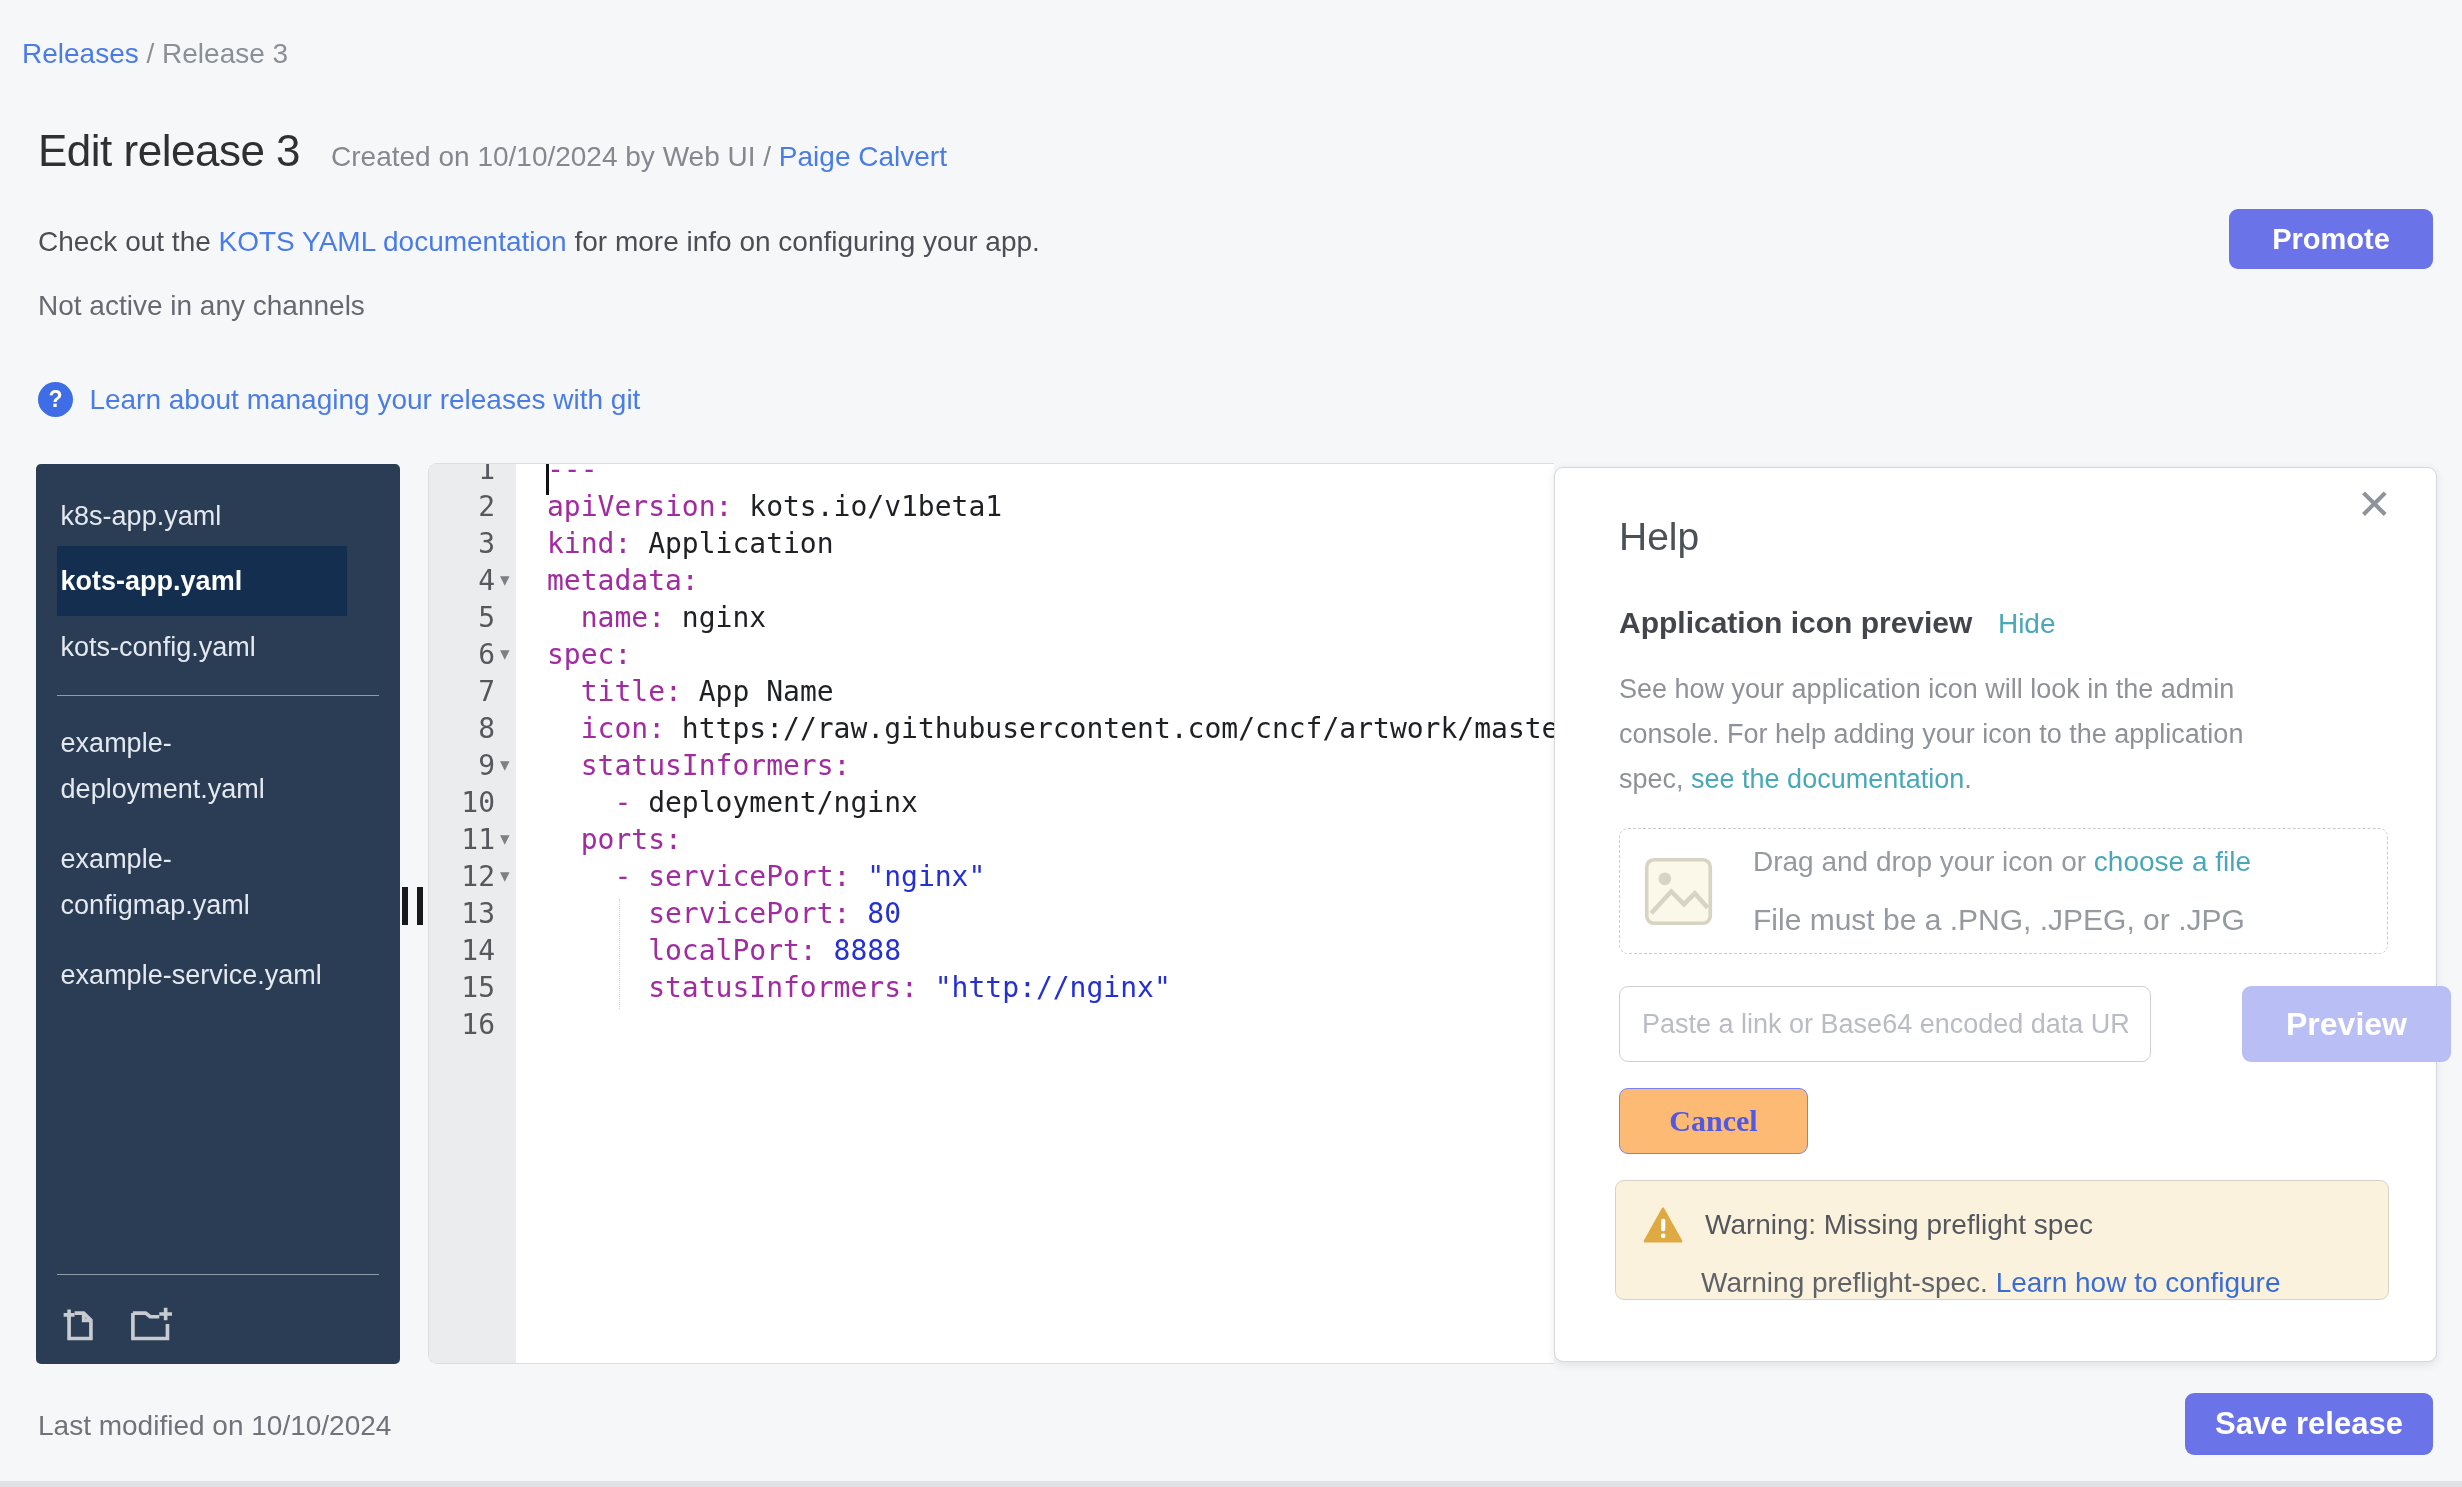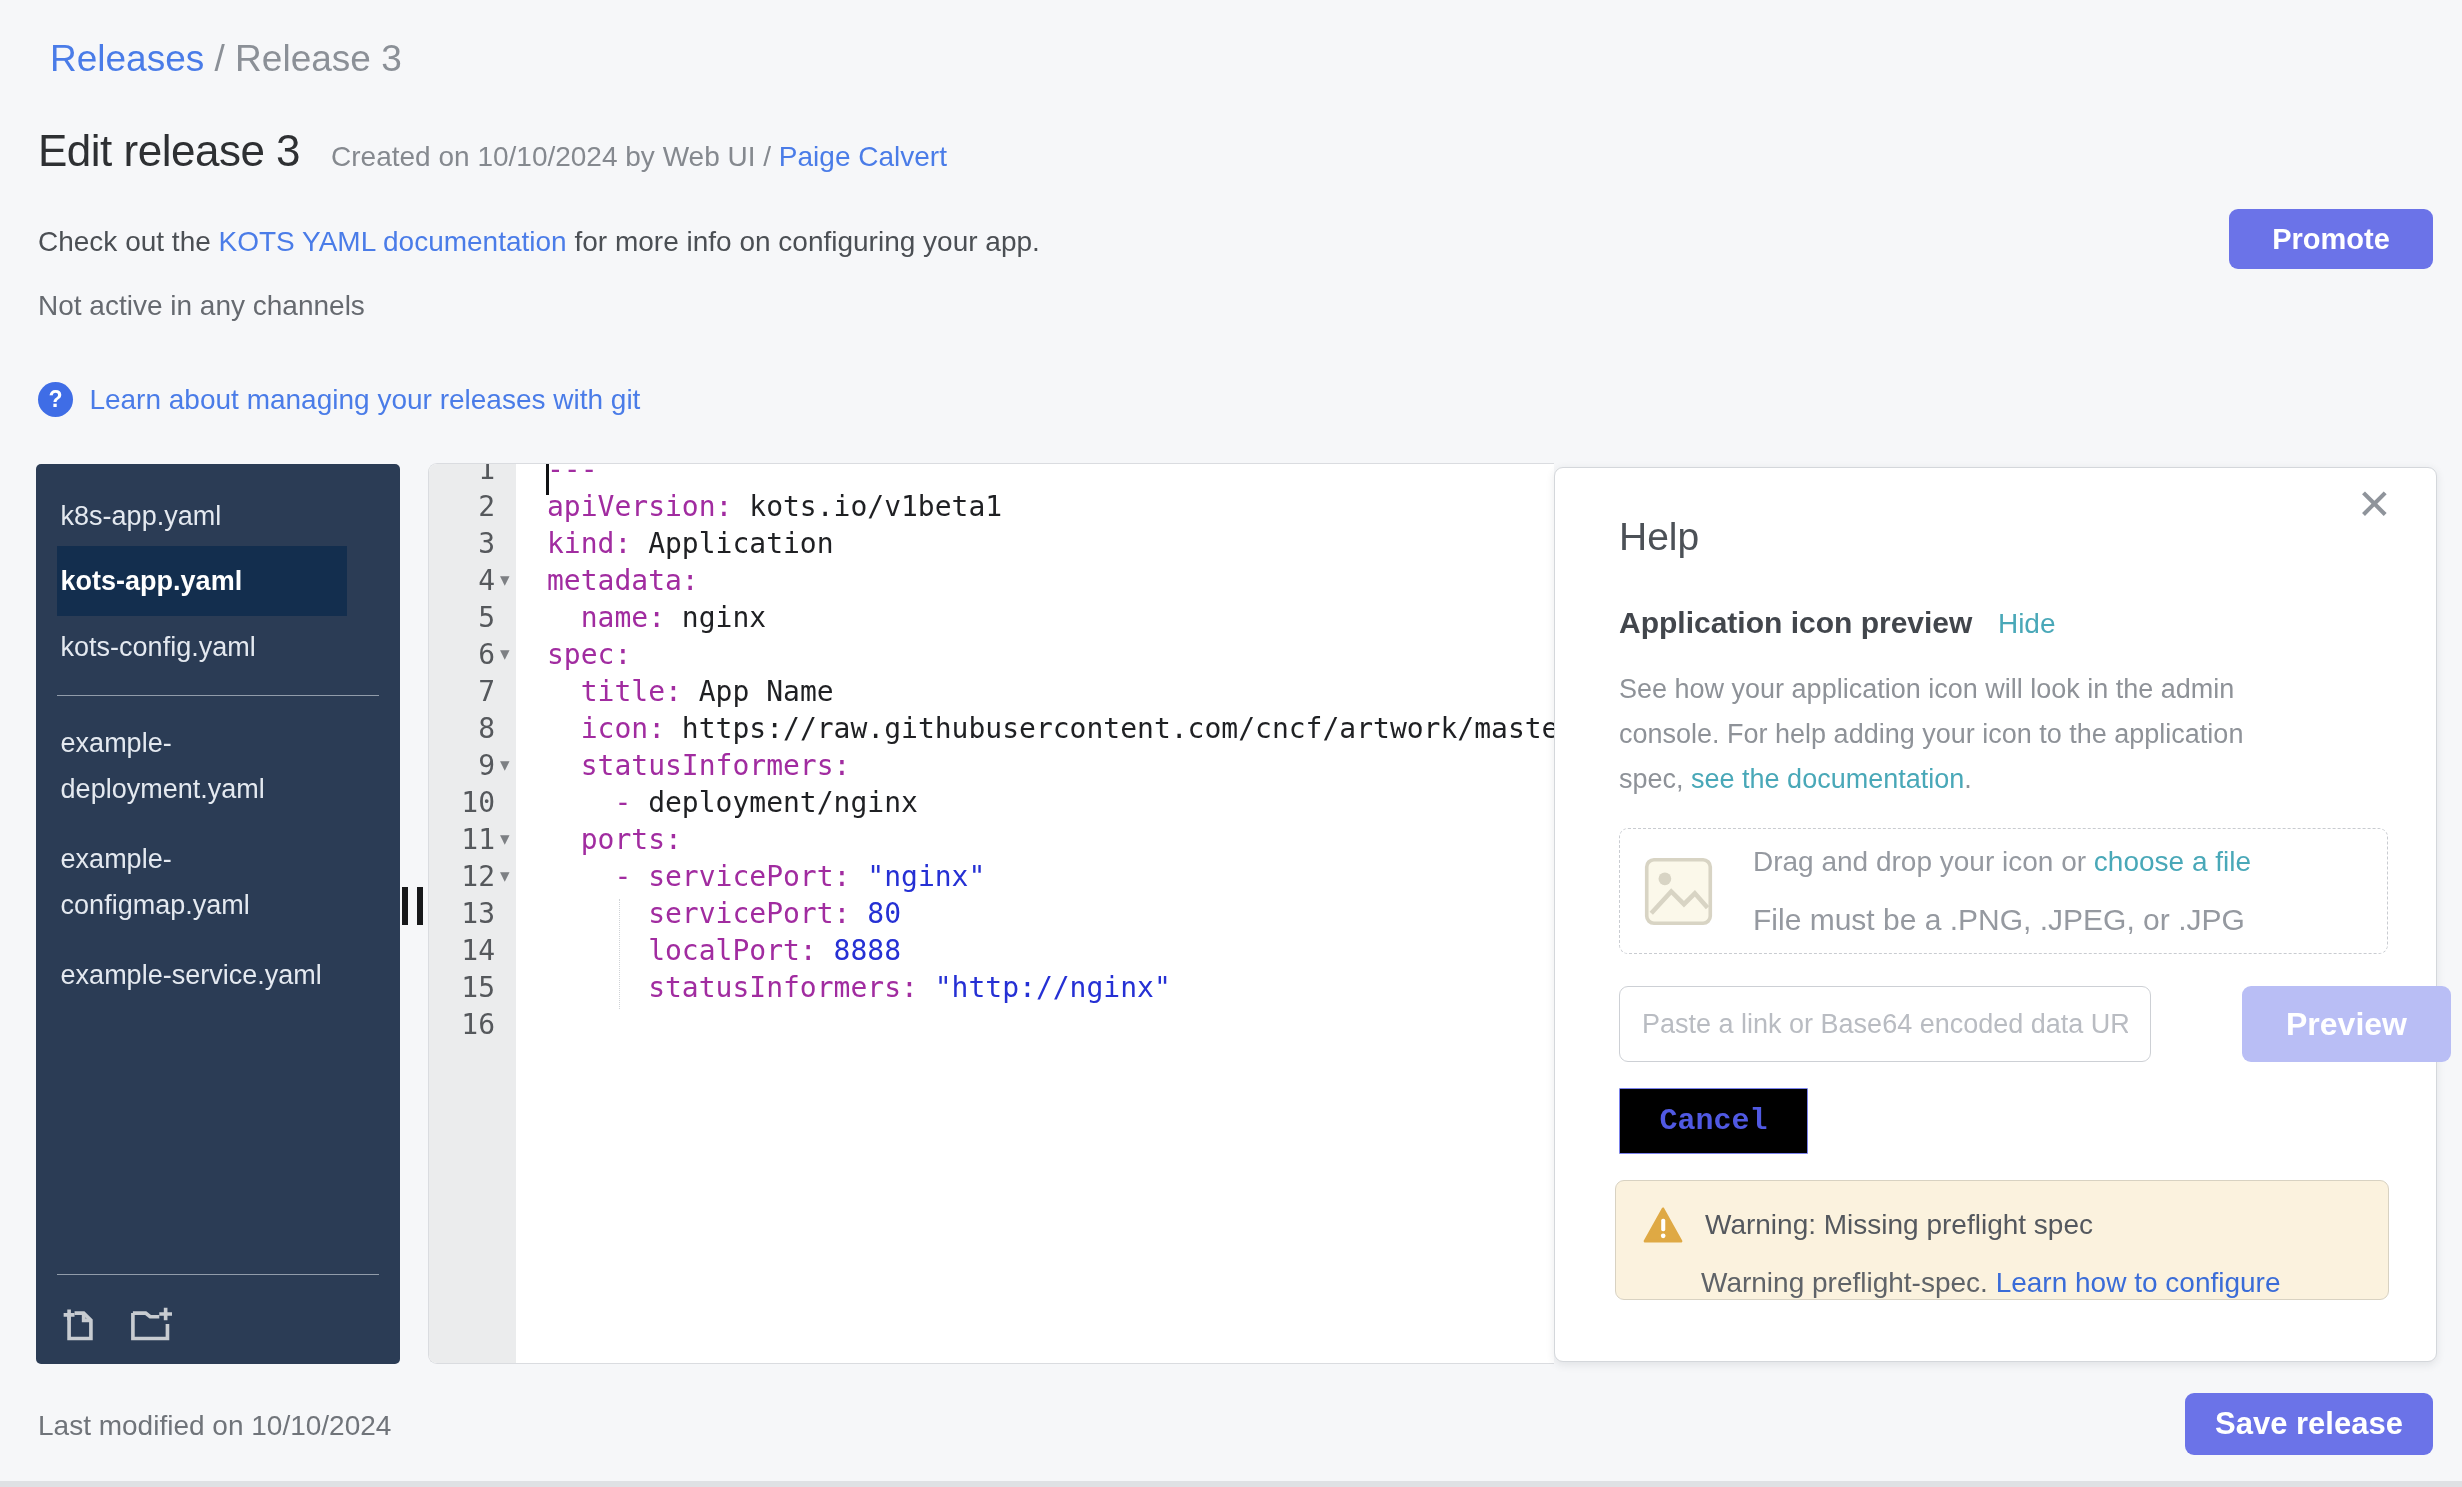--- a/index.html
+++ b/index.html
@@ -1,21 +1,21 @@
 <!DOCTYPE html>
 <html style="font-size:14.6px"><head>
 <meta charset="utf-8">
 <style>
   * { margin:0; padding:0; box-sizing:border-box; }
   html,body { width:2462px; height:1488px; }
   body { font-family:"Liberation Sans", sans-serif; background:#f6f7f9; overflow:hidden; }
   .page { position:relative; width:2462px; height:1488px; background:#f6f7f9; }
 
   
-  .breadcrumb { position:absolute; left:50px; top:38px; font-size:37px; color:#8b9097; }
+  .breadcrumb { position:absolute; left:22px; top:38px; font-size:28px; color:#8b9097; }
   .breadcrumb a { color:#4a7ce8; text-decoration:none; cursor:pointer; }
   .titlebar { position:absolute; left:38px; top:126px; display:flex; align-items:baseline; gap:31px; }
   .page-title { font-size:44px; font-weight:400; color:#2e3033; letter-spacing:-0.5px; }
   .created { font-size:28px; color:#85898f; }
   .created a { color:#4a7ce8; text-decoration:none; cursor:pointer; }
   .docline { position:absolute; left:38px; top:226px; font-size:28px; color:#4b4f54; }
   .docline a { color:#4a7ce8; text-decoration:none; cursor:pointer; }
   .channel-status { position:absolute; left:38px; top:290px; font-size:28px; color:#666a70; }
   .gitrow { position:absolute; left:38px; top:382px; display:flex; align-items:center; gap:16.4px; }
   .qicon { width:35px; height:35px; border-radius:50%; background:#3f6de6; color:#fff;
@@ -85,23 +85,23 @@
   .dz-line1 { font-size:28px; color:#9599a0; }
   .dz-line1 a { font-size:28px; }
   .dz-line2 { font-size:30px; color:#9599a0; margin-top:25px; }
   .url-input { position:absolute; left:64px; top:518px; width:532px; height:76px; border:1.8px solid #cdd0d5;
                border-radius:9px; padding:0 22px; font-size:27px; font-family:"Liberation Sans",sans-serif;
                color:#3c4045; background:#fff; }
   .url-input::placeholder { color:#b9bcc2; }
   .preview-btn { position:absolute; left:687px; top:518px; width:209px; height:76px; background:#b9bef5;
                  border:none; border-radius:9px; color:#ffffff; font-size:32px; font-weight:700;
                  font-family:"Liberation Sans",sans-serif; cursor:pointer; }
-  .cancel-btn { position:absolute; left:64px; top:620px; width:189px; height:66px; background:#000000;
-                border:1.8px solid #7b82ec; border-radius:1px; color:#5059e2; font-size:30px; font-weight:700;
-                font-family:Liberation Mono, monospace; cursor:pointer; }
+  .cancel-btn { position:absolute; left:64px; top:620px; width:189px; height:66px; background:#fdba74;
+                border:1.8px solid #7b82ec; border-radius:9px; color:#5059e2; font-size:30px; font-weight:700;
+                font-family:Liberation Serif, serif; cursor:pointer; }
   .warning { position:absolute; left:60px; top:712px; width:774px; height:120px; background:#fbf2de;
              border:0.9px solid #d8d2c2; border-radius:9px; overflow:hidden; padding:25.5px 27px; }
   .warn-row { display:flex; align-items:center; gap:22px; }
   .warn-title { font-size:28px; color:#54585e; }
   .warn-sub { margin-left:58px; margin-top:24px; font-size:28px; color:#5f6368; }
   .warn-sub a { color:#3a6cd8; text-decoration:none; cursor:pointer; }
 
   
   .last-modified { position:absolute; left:38px; top:1410px; font-size:28px; color:#70747a; }
   .bottom-strip { position:absolute; left:0; bottom:0; width:100%; height:7.3px; background:#dfe1e4; }

